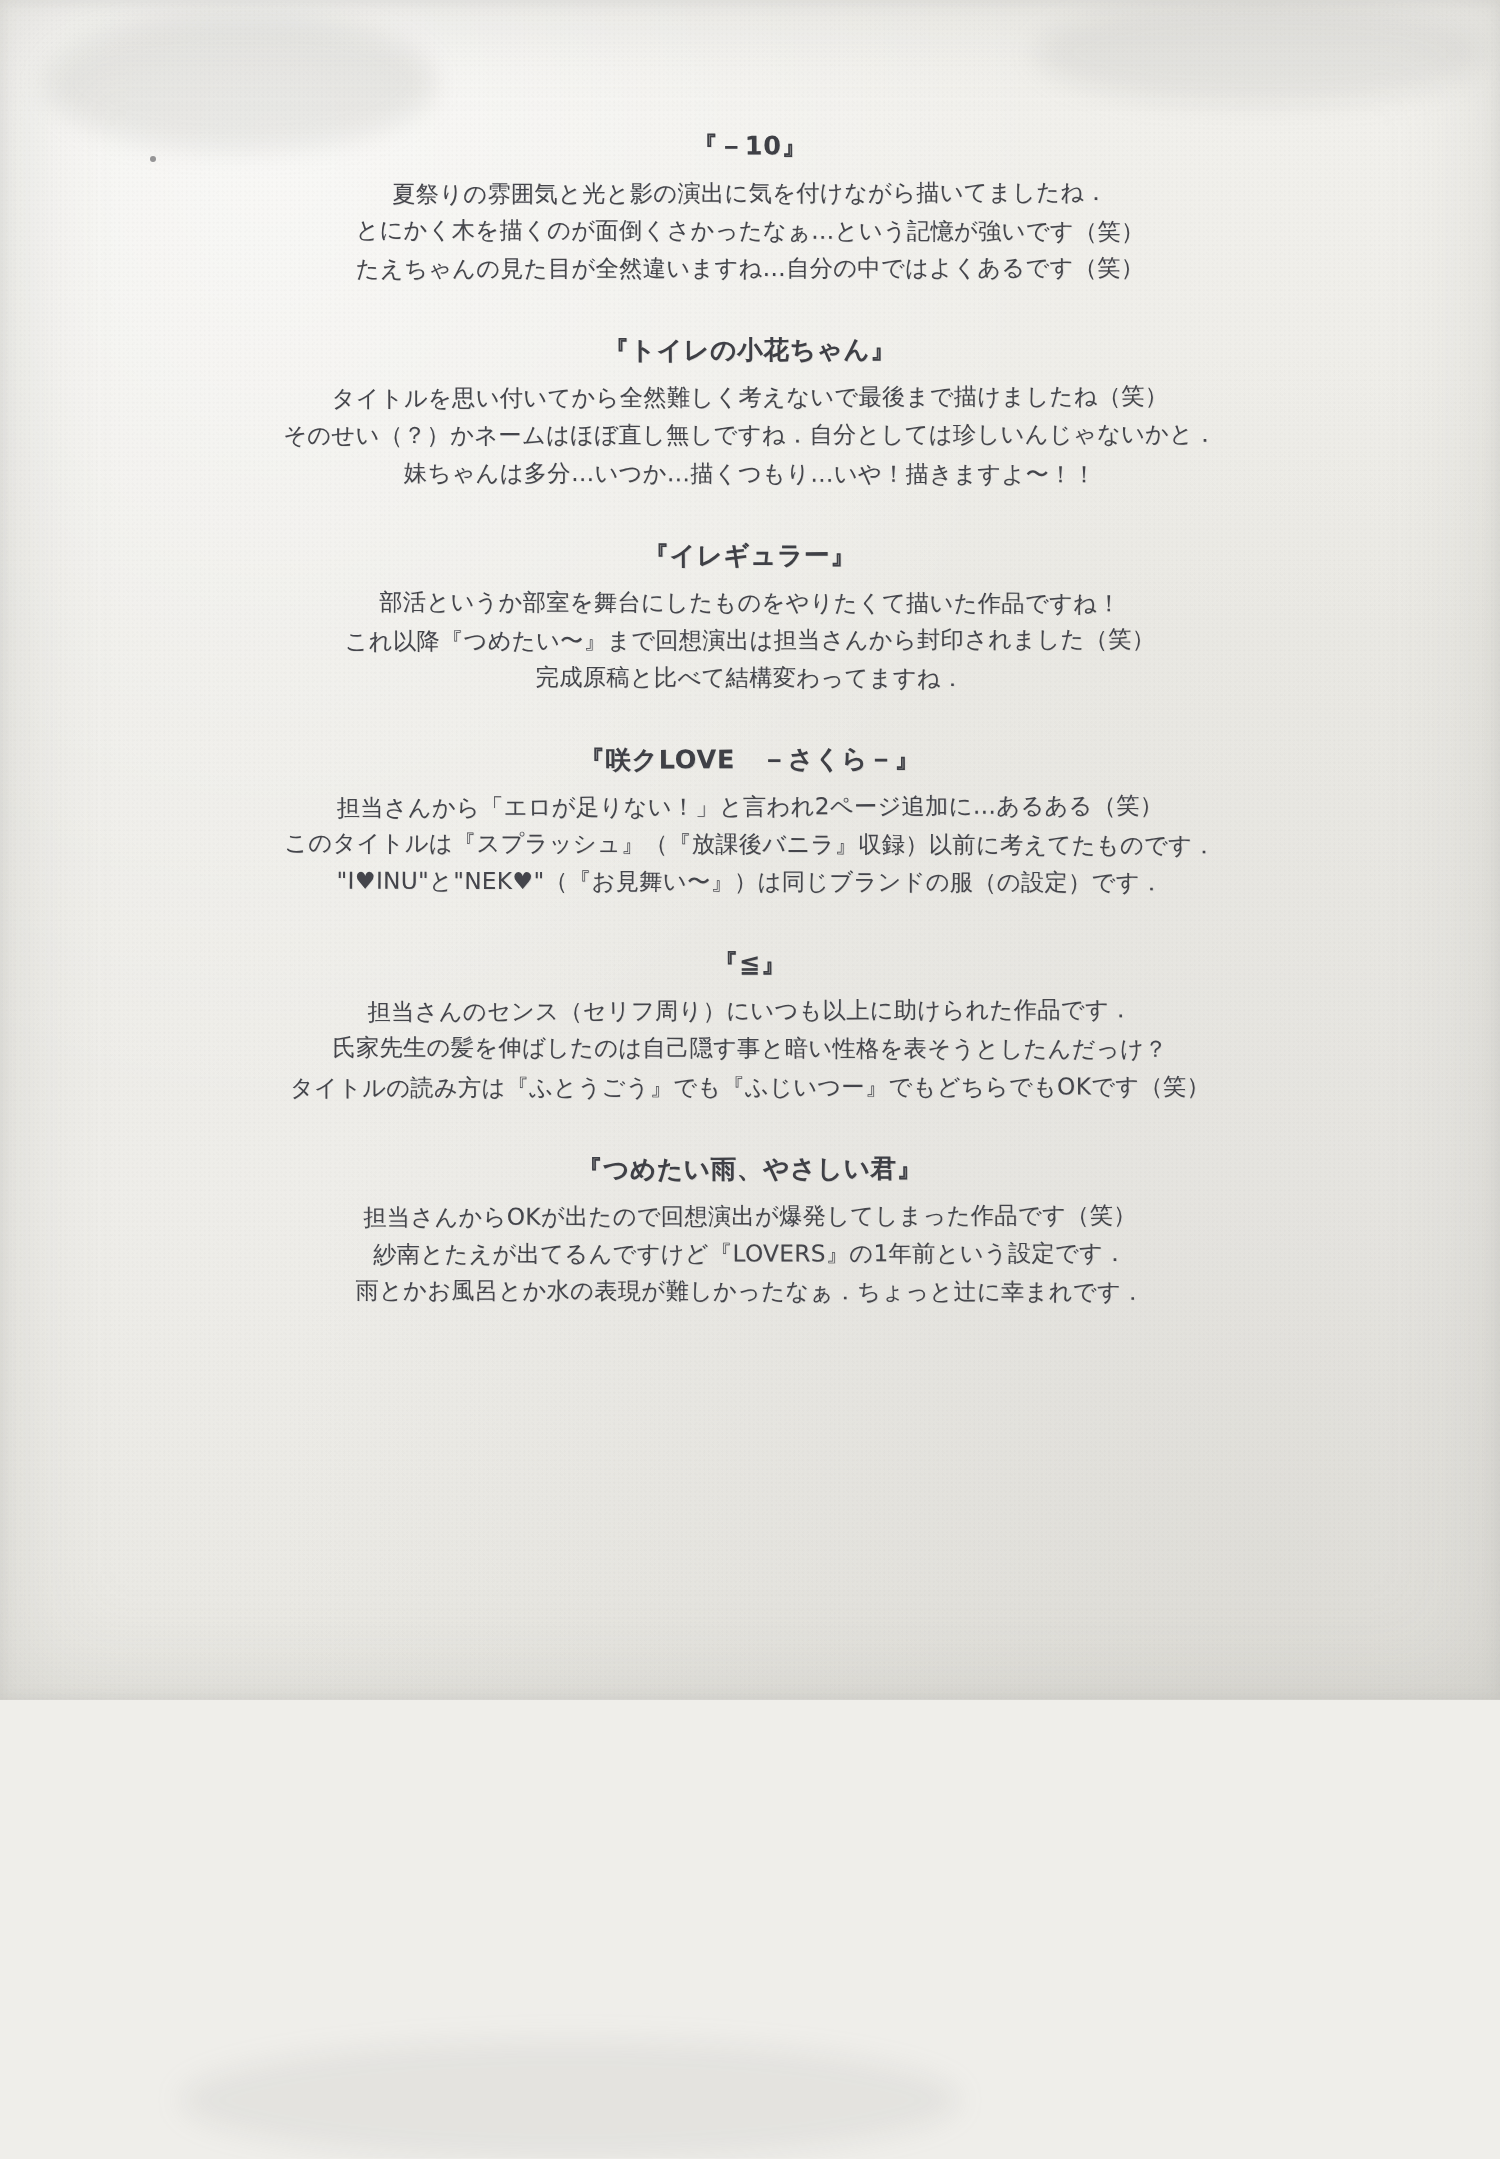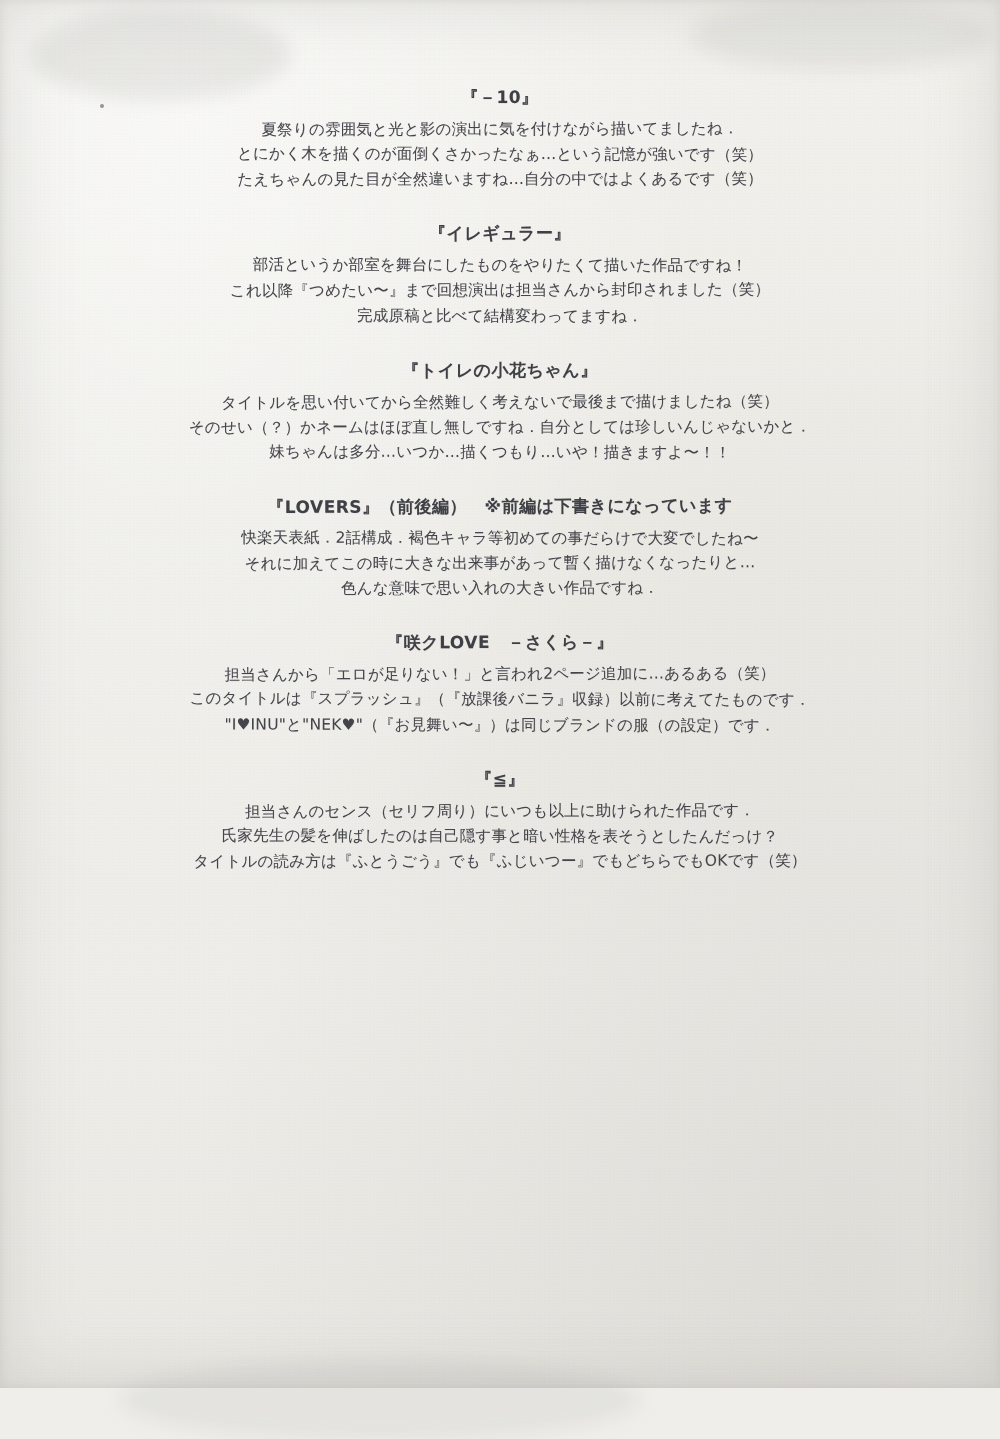--- a/index.html
+++ b/index.html
@@ -11,21 +11,21 @@
     height: 1439px;
     background: #efeeea;
     font-family: "DejaVu Sans", sans-serif;
     overflow: hidden;
   }
 
   
   .page {
     position: relative;
     width: 1000px;
-    height: 1388px;
+    height: 1133px;
     background:
       radial-gradient(ellipse at 18% 8%, rgba(255,255,255,0.55) 0%, rgba(255,255,255,0) 45%),
       radial-gradient(ellipse at 85% 92%, rgba(200,198,192,0.35) 0%, rgba(200,198,192,0) 55%),
       linear-gradient(180deg, #f2f1ed 0%, #ecebe6 38%, #eeede9 70%, #e9e8e3 100%);
   }
   .page::before {
     
     content: "";
     position: absolute;
     inset: 0;
@@ -127,51 +127,51 @@
   <div class="content">
 
     <div class="section sec-first">
       <div class="sec-title">『－10』</div>
       <div class="sec-line l1">夏祭りの雰囲気と光と影の演出に気を付けながら描いてましたね．</div>
       <div class="sec-line l2">とにかく木を描くのが面倒くさかったなぁ…という記憶が強いです（笑）</div>
       <div class="sec-line l3">たえちゃんの見た目が全然違いますね…自分の中ではよくあるです（笑）</div>
     </div>
 
     <div class="section">
-      <div class="sec-title">『イレギュラー』</div>
-      <div class="sec-line l2">部活というか部室を舞台にしたものをやりたくて描いた作品ですね！</div>
-      <div class="sec-line l1">これ以降『つめたい〜』まで回想演出は担当さんから封印されました（笑）</div>
-      <div class="sec-line l4">完成原稿と比べて結構変わってますね．</div>
-    </div>
-
-    <div class="section">
       <div class="sec-title">『トイレの小花ちゃん』</div>
       <div class="sec-line l1">タイトルを思い付いてから全然難しく考えないで最後まで描けましたね（笑）</div>
       <div class="sec-line l3">そのせい（？）かネームはほぼ直し無しですね．自分としては珍しいんじゃないかと．</div>
       <div class="sec-line l2">妹ちゃんは多分…いつか…描くつもり…いや！描きますよ〜！！</div>
     </div>
 
     <div class="section">
-      <div class="sec-title">『LOVERS』（前後編）　※前編は下書きになっています</div>
-      <div class="sec-line l2">快楽天表紙．2話構成．褐色キャラ等初めての事だらけで大変でしたね〜</div>
-      <div class="sec-line l1">それに加えてこの時に大きな出来事があって暫く描けなくなったりと…</div>
-      <div class="sec-line l3">色んな意味で思い入れの大きい作品ですね．</div>
+      <div class="sec-title">『イレギュラー』</div>
+      <div class="sec-line l2">部活というか部室を舞台にしたものをやりたくて描いた作品ですね！</div>
+      <div class="sec-line l1">これ以降『つめたい〜』まで回想演出は担当さんから封印されました（笑）</div>
+      <div class="sec-line l4">完成原稿と比べて結構変わってますね．</div>
     </div>
+
 
     <div class="section">
       <div class="sec-title">『咲クLOVE　－さくら－』</div>
       <div class="sec-line l1">担当さんから「エロが足りない！」と言われ2ページ追加に…あるある（笑）</div>
       <div class="sec-line l4">このタイトルは『スプラッシュ』（『放課後バニラ』収録）以前に考えてたものです．</div>
       <div class="sec-line l2">"I♥INU"と"NEK♥"（『お見舞い〜』）は同じブランドの服（の設定）です．</div>
     </div>
 
 
     <div class="section">
       <div class="sec-title">『≦』</div>
       <div class="sec-line l1">担当さんのセンス（セリフ周り）にいつも以上に助けられた作品です．</div>
       <div class="sec-line l2">氏家先生の髪を伸ばしたのは自己隠す事と暗い性格を表そうとしたんだっけ？</div>
       <div class="sec-line l3">タイトルの読み方は『ふとうごう』でも『ふじいつー』でもどちらでもOKです（笑）</div>
     </div>
 
 
+    <div class="section">
+      <div class="sec-title">『つめたい雨、やさしい君』</div>
+      <div class="sec-line l1">担当さんからOKが出たので回想演出が爆発してしまった作品です（笑）</div>
+      <div class="sec-line l3">紗南とたえが出てるんですけど『LOVERS』の1年前という設定です．</div>
+      <div class="sec-line l2">雨とかお風呂とか水の表現が難しかったなぁ．ちょっと辻に幸まれです．</div>
+    </div>
 
   </div>
 </div>
 
 </body></html>

